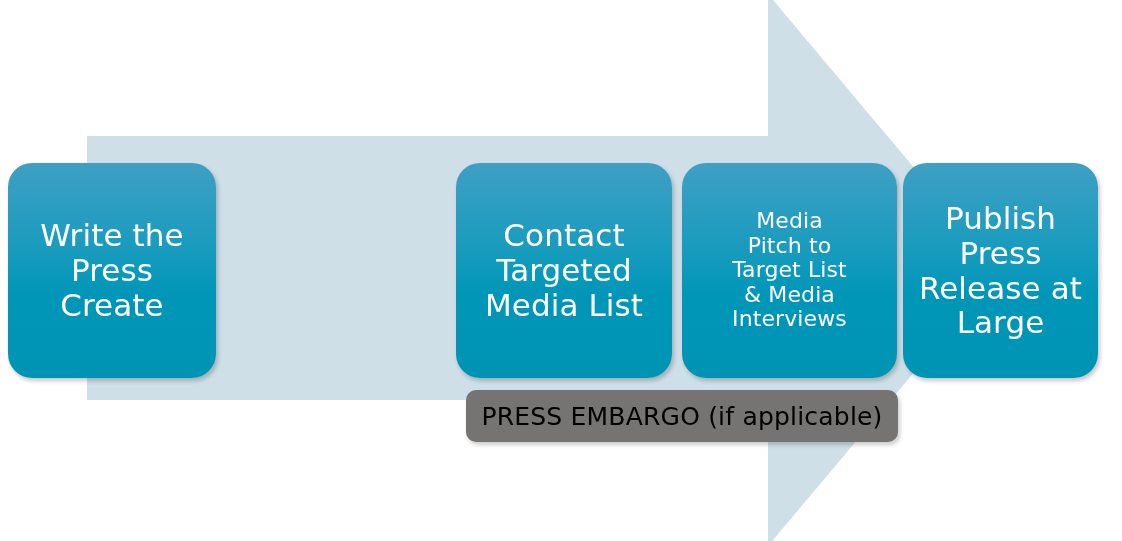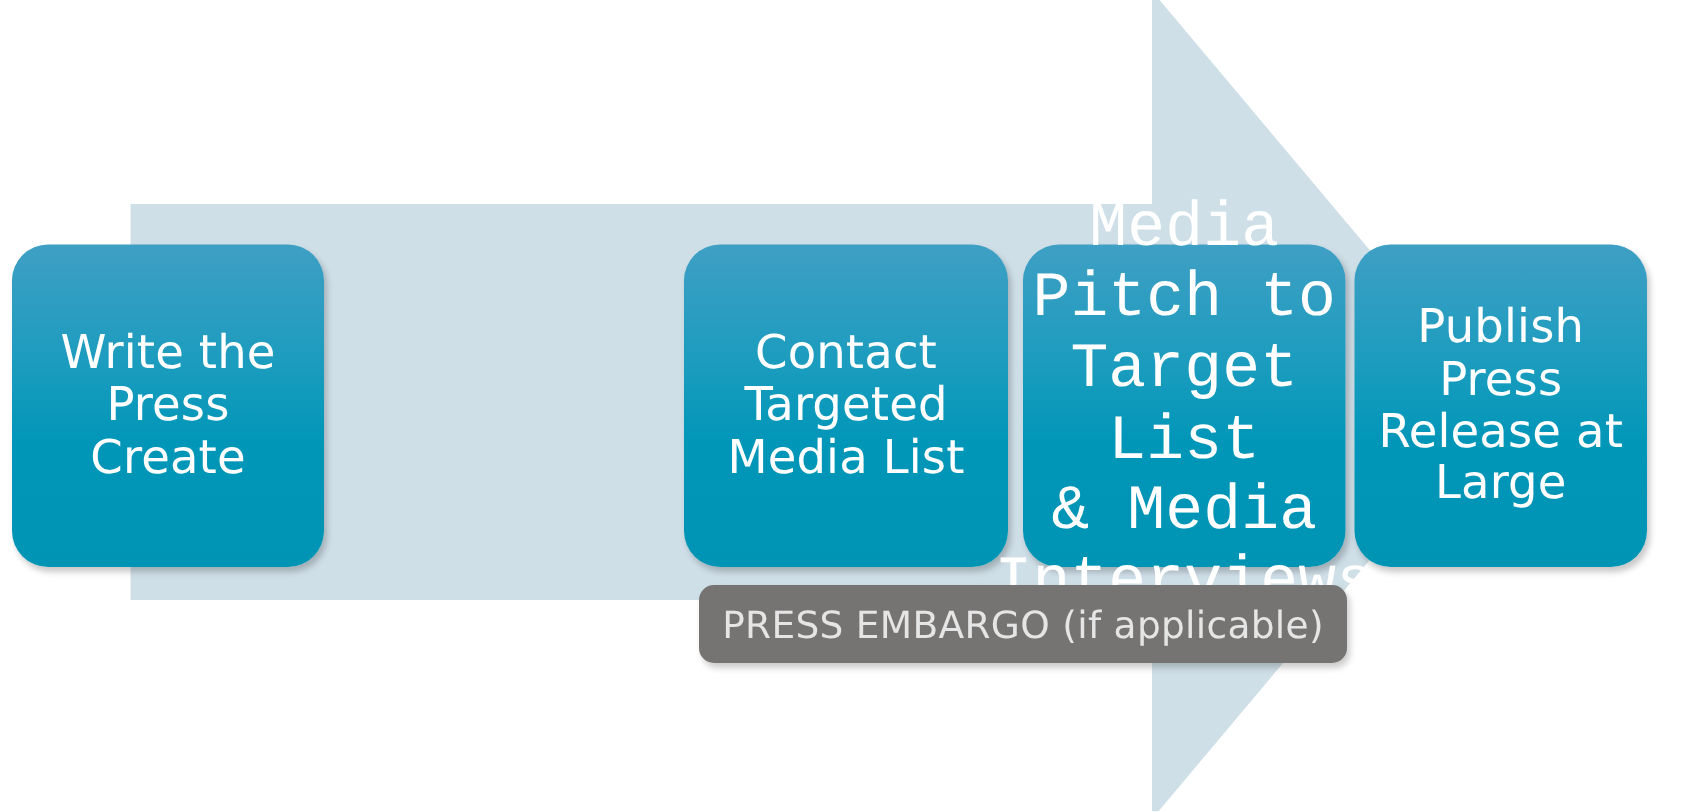--- a/index.html
+++ b/index.html
@@ -50,40 +50,40 @@
 
   #step-0 { left: 8px;   width: 208px; }
   #step-1 { left: 231px; width: 219px; }
   #step-2 { left: 456px; width: 216px; }
   #step-3 { left: 682px; width: 215px; }
   #step-4 { left: 903px; width: 195px; }
 
   #step-0 .step-label { font-size: 31px; }
   #step-1 .step-label { font-size: 31px; }
   #step-2 .step-label { font-size: 31px; }
-  #step-3 .step-label { font-size: 42px; font-family: Liberation Mono, monospace; }
+  #step-3 .step-label { font-size: 22px; }
   #step-4 .step-label { font-size: 31px; }
 
   
   #embargo-bar {
     position: absolute;
     left: 466px;
     top: 390px;
     width: 432px;
     height: 52px;
     border-radius: 10px;
     background: #767473;
     box-shadow: 2px 3px 4px rgba(0,0,0,0.20);
     display: flex;
     align-items: center;
     justify-content: center;
     box-sizing: border-box;
   }
   #embargo-label {
-    color: #e5e5e5;
+    color: #000000;
     font-size: 25px;
     letter-spacing: 0.2px;
     white-space: nowrap;
   }
 </style>
 </head>
 <body>
 
 <div id="canvas">
 

